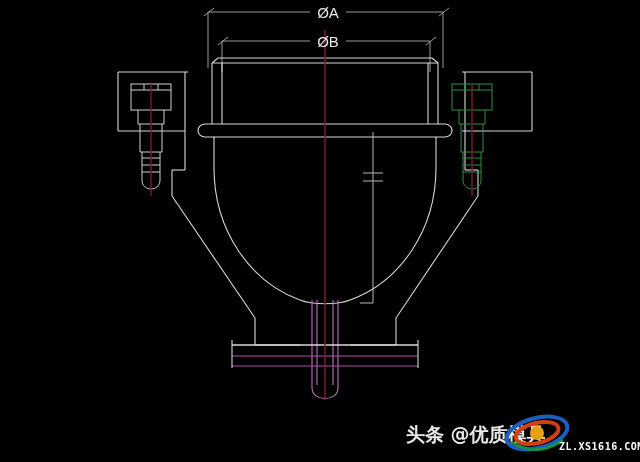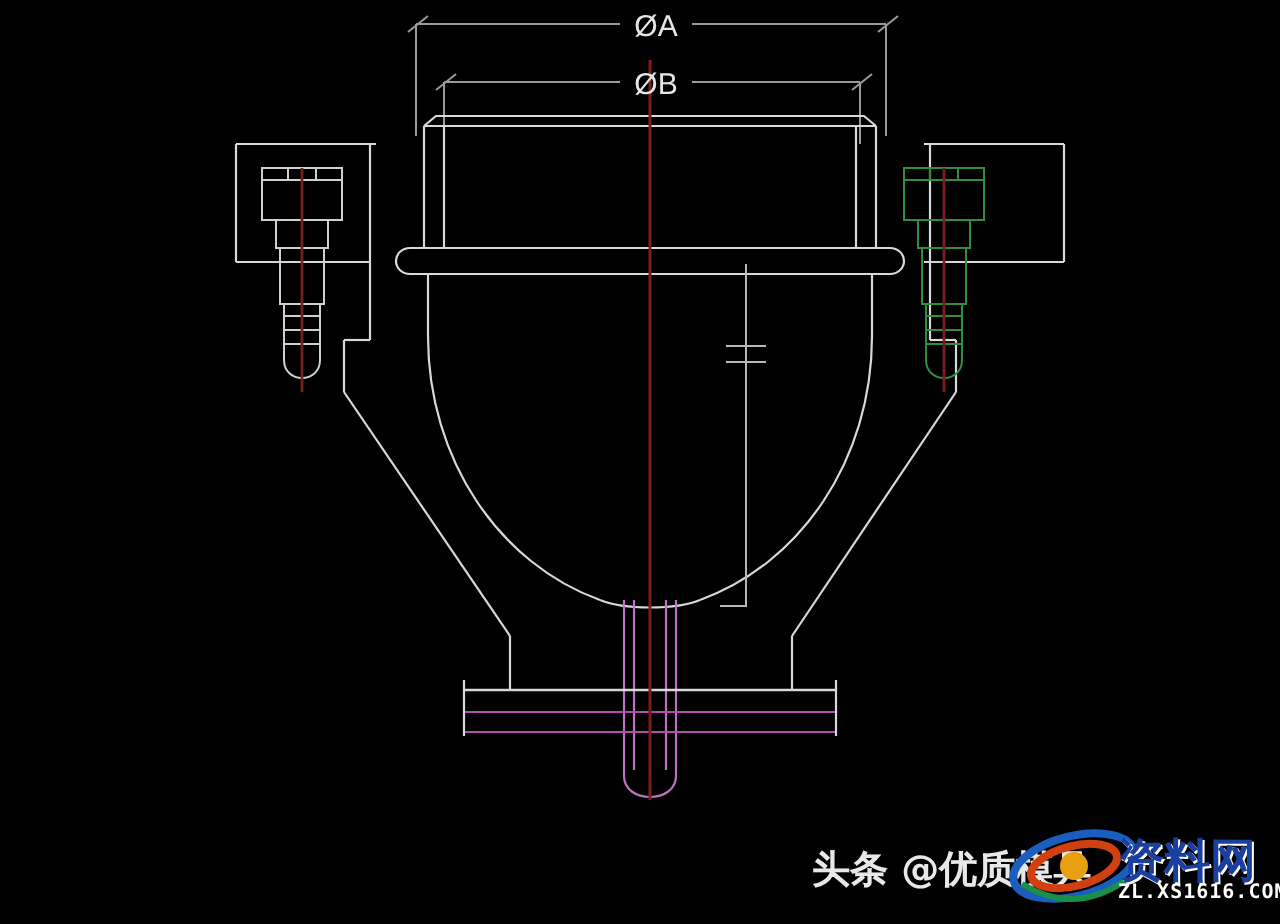--- a/index.html
+++ b/index.html
@@ -237,17 +237,16 @@
     <span class="wm-text">头条 @优质模具</span>
   </div>
 
   <div class="logo-badge">
     <svg class="logo-swoosh" width="130" height="44" viewBox="0 0 130 44">
       <ellipse cx="34" cy="21" rx="31" ry="15" fill="none" stroke="#1a5fc0" stroke-width="4" transform="rotate(-14 34 21)"></ellipse>
       <ellipse cx="34" cy="21" rx="22" ry="10" fill="none" stroke="#d04010" stroke-width="4" transform="rotate(-14 34 21)"></ellipse>
       <circle cx="34" cy="21" r="7" fill="#e8a010"></circle>
       <path d="M 8,30 Q 34,46 60,28" fill="none" stroke="#1a8f4a" stroke-width="3"></path>
     </svg>
-    <div class="logo-cn">资料网</div>
     <div class="logo-url">ZL.XS1616.COM</div>
   </div>
 
 </div>
 
 </body></html>

